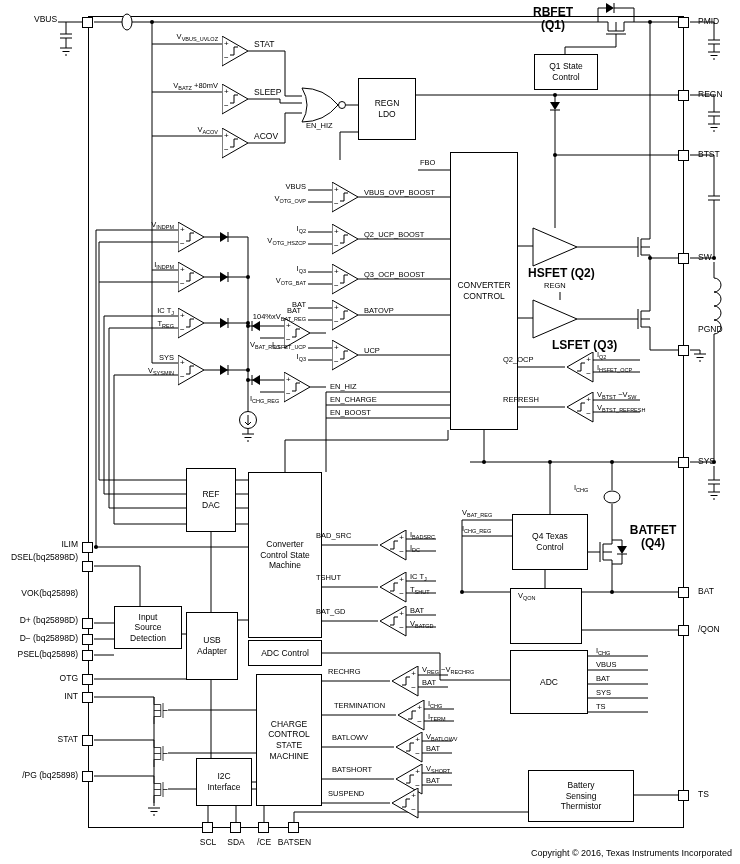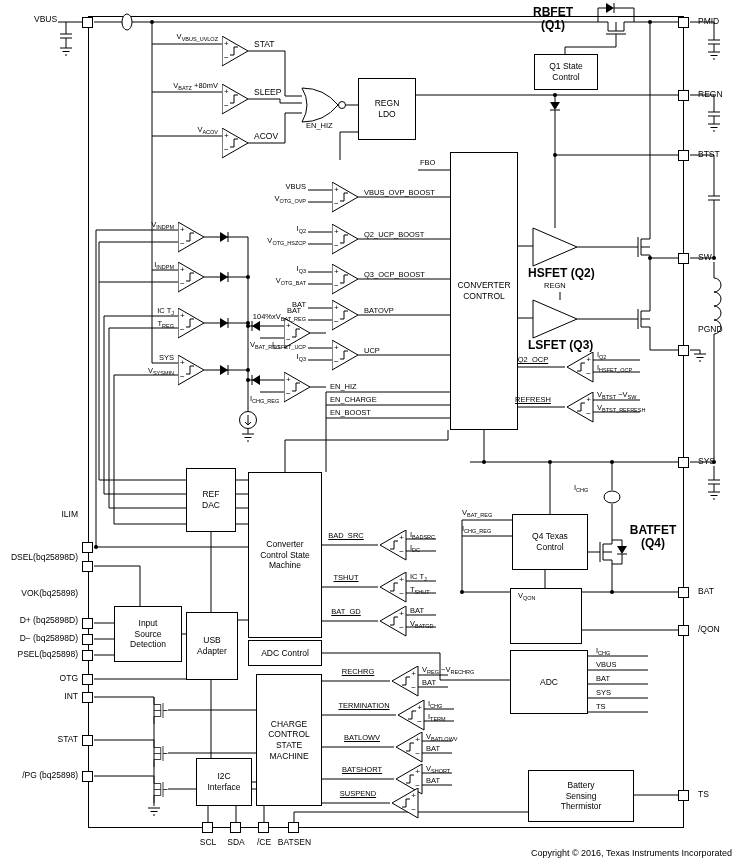--- a/index.html
+++ b/index.html
@@ -8,21 +8,21 @@
   .border{position:absolute;left:88px;top:16px;width:596px;height:812px;border:1.5px solid #000;box-sizing:border-box;}
   .pin{position:absolute;width:11px;height:11px;background:#fff;border:1.5px solid #000;box-sizing:border-box;z-index:5;}
   .blk{position:absolute;background:#fff;border:1px solid #000;display:flex;align-items:center;justify-content:center;
        text-align:center;font-size:8.5px;line-height:1.25;white-space:pre-line;box-sizing:border-box;z-index:4;}
   .lbl{position:absolute;font-size:8.5px;white-space:nowrap;z-index:6;line-height:1.1;}
   .sm{font-size:7.5px;}
   .bold{font-weight:bold;font-size:12px;white-space:pre-line;text-align:center;line-height:1.1;}
   .llbl{width:78px;text-align:right;}
   .tlbl{width:62px;text-align:right;}
   .mlbl{width:58px;text-align:right;}
-  .nlbl{width:60px;text-align:center;text-decoration:underline;}
+  .nlbl{width:60px;text-align:left;}
   .rlbl{width:78px;text-align:right;}
   .olbl{}
   .blbl{text-align:center;}
   sub{font-size:5.5px;vertical-align:-2px;}
   .comp{position:absolute;width:28px;height:32px;z-index:5;}
   .comp svg{position:absolute;left:0;top:0;}
   .comp .p,.comp .m{position:absolute;font-size:8px;line-height:1;z-index:6;}
   .cr .p{left:2px;top:4px}.cr .m{left:2px;top:18px}
   .cl .p{right:2px;top:4px}.cl .m{right:2px;top:18px}
   .wires{position:absolute;left:0;top:0;z-index:2;}
@@ -199,36 +199,36 @@
 Machine</div>
 <div class="blk" style="left:248px;top:640px;width:74px;height:26px">ADC Control</div>
 <div class="blk" style="left:256px;top:674px;width:66px;height:132px">CHARGE
 CONTROL
 STATE
 MACHINE</div>
 <div class="blk" style="left:196px;top:758px;width:56px;height:48px">I2C
 Interface</div>
 <div class="blk" style="left:186px;top:612px;width:52px;height:68px">USB
 Adapter</div>
-<div class="blk" style="left:114px;top:606px;width:68px;height:56px">Input
+<div class="blk" style="left:114px;top:606px;width:68px;height:43px">Input
 Source
 Detection</div>
 <div class="blk" style="left:512px;top:514px;width:76px;height:56px">Q4 Texas
 Control</div>
 <div class="blk" style="left:510px;top:588px;width:72px;height:56px"></div>
 <div class="blk" style="left:528px;top:770px;width:106px;height:52px">Battery
 Sensing
 Thermistor</div>
 <div class="blk" style="left:510px;top:650px;width:78px;height:64px">ADC</div>
 
 
 <div class="lbl bold" style="left:520px;top:6px;width:66px">RBFET
 (Q1)</div>
 <div class="lbl bold" style="left:528px;top:267px">HSFET (Q2)</div>
-<div class="lbl bold" style="left:528px;top:339px">LSFET (Q3)</div>
+<div class="lbl bold" style="left:552px;top:339px">LSFET (Q3)</div>
 <div class="lbl bold" style="left:618px;top:524px;width:70px">BATFET
 (Q4)</div>
 
 
 <div class="pin" style="left:82px;top:17px"></div>
 <div class="pin" style="left:82px;top:542px"></div>
 <div class="pin" style="left:82px;top:561px"></div>
 <div class="pin" style="left:82px;top:618px"></div>
 <div class="pin" style="left:82px;top:634px"></div>
 <div class="pin" style="left:82px;top:650px"></div>
@@ -247,21 +247,21 @@
 <div class="pin" style="left:678px;top:625px"></div>
 <div class="pin" style="left:678px;top:790px"></div>
 
 <div class="pin" style="left:202px;top:822px"></div>
 <div class="pin" style="left:230px;top:822px"></div>
 <div class="pin" style="left:258px;top:822px"></div>
 <div class="pin" style="left:288px;top:822px"></div>
 
 
 <span class="lbl" style="left:34px;top:15px">VBUS</span>
-<span class="lbl llbl" style="left:0px;top:510px">ILIM</span>
+<span class="lbl llbl" style="left:0px;top:540px">ILIM</span>
 <span class="lbl llbl" style="left:0px;top:553px">DSEL(bq25898D)</span>
 <span class="lbl llbl" style="left:0px;top:589px">VOK(bq25898)</span>
 <span class="lbl llbl" style="left:0px;top:616px">D+ (bq25898D)</span>
 <span class="lbl llbl" style="left:0px;top:634px">D− (bq25898D)</span>
 <span class="lbl llbl" style="left:0px;top:650px">PSEL(bq25898)</span>
 <span class="lbl llbl" style="left:0px;top:674px">OTG</span>
 <span class="lbl llbl" style="left:0px;top:692px">INT</span>
 <span class="lbl llbl" style="left:0px;top:735px">STAT</span>
 <span class="lbl llbl" style="left:0px;top:771px">/PG (bq25898)</span>
 <span class="lbl" style="left:698px;top:17px">PMID</span>

